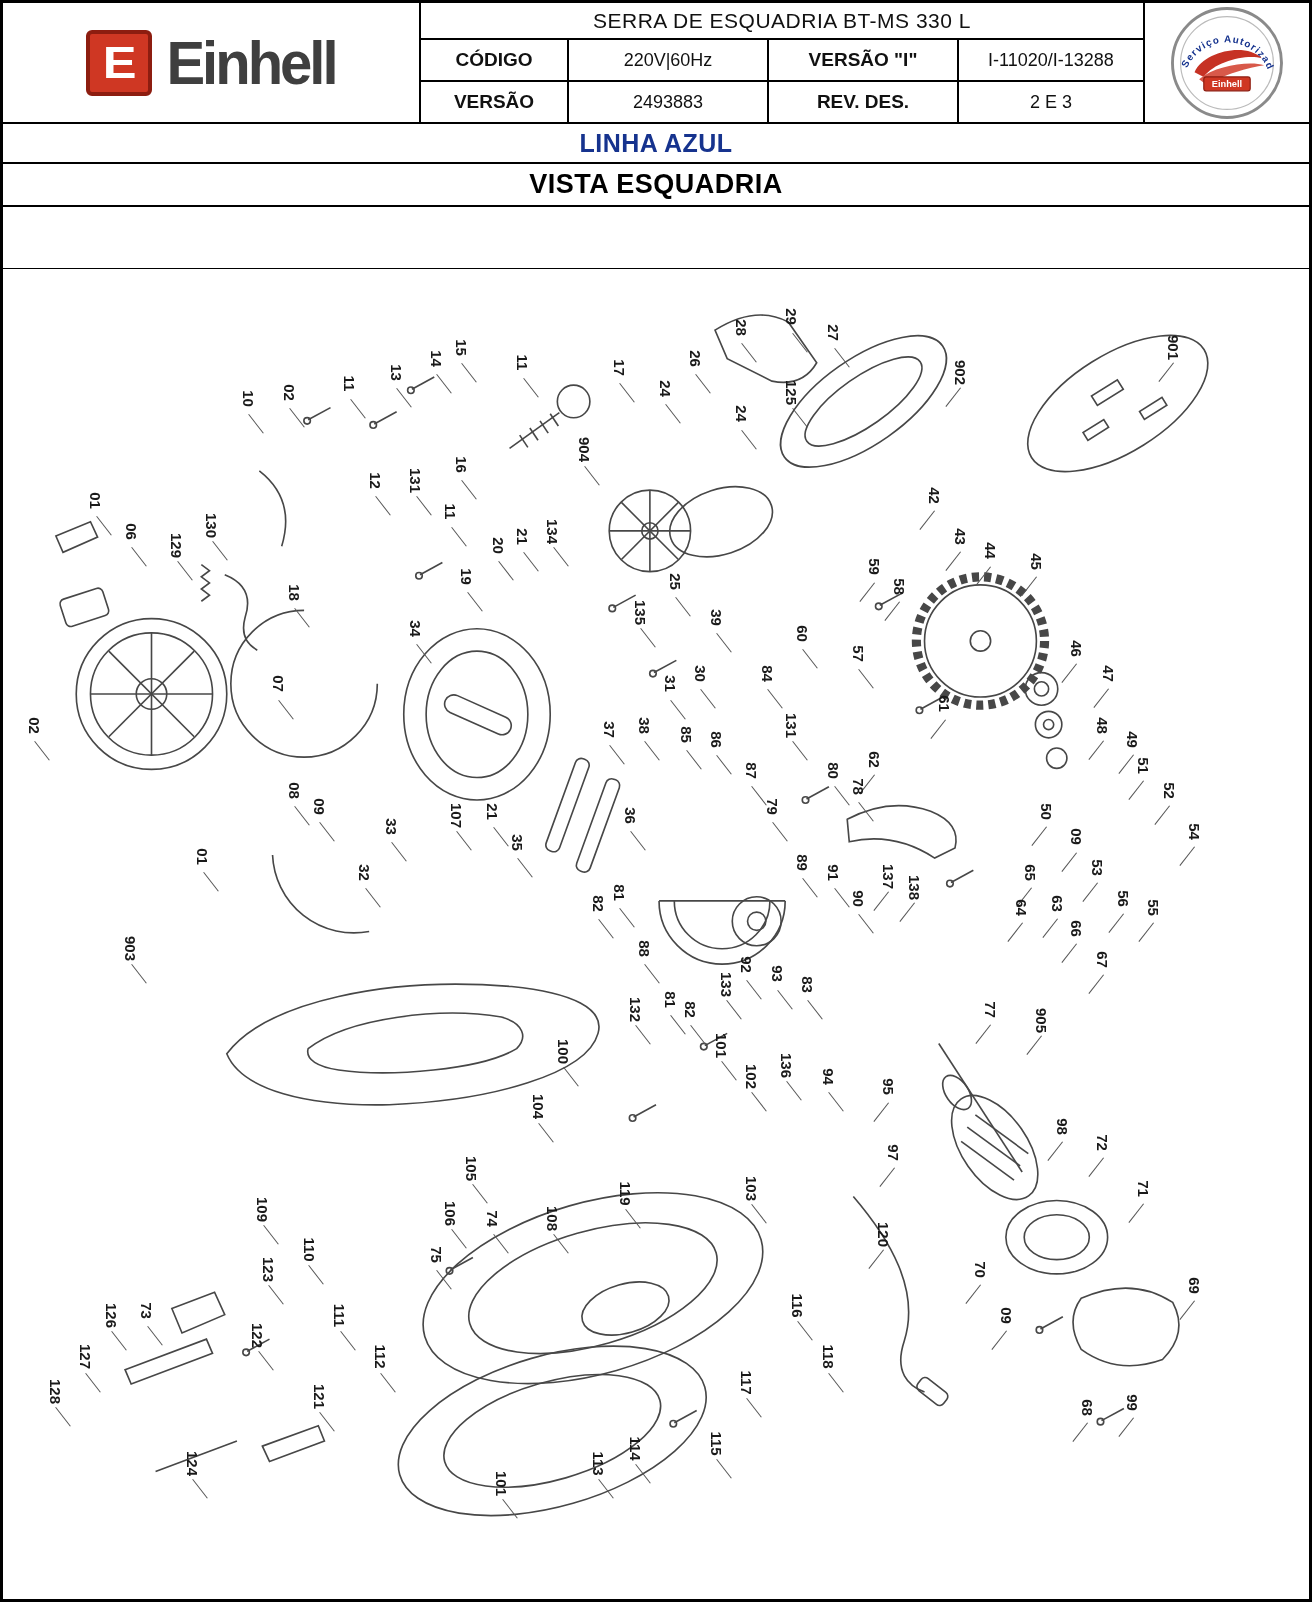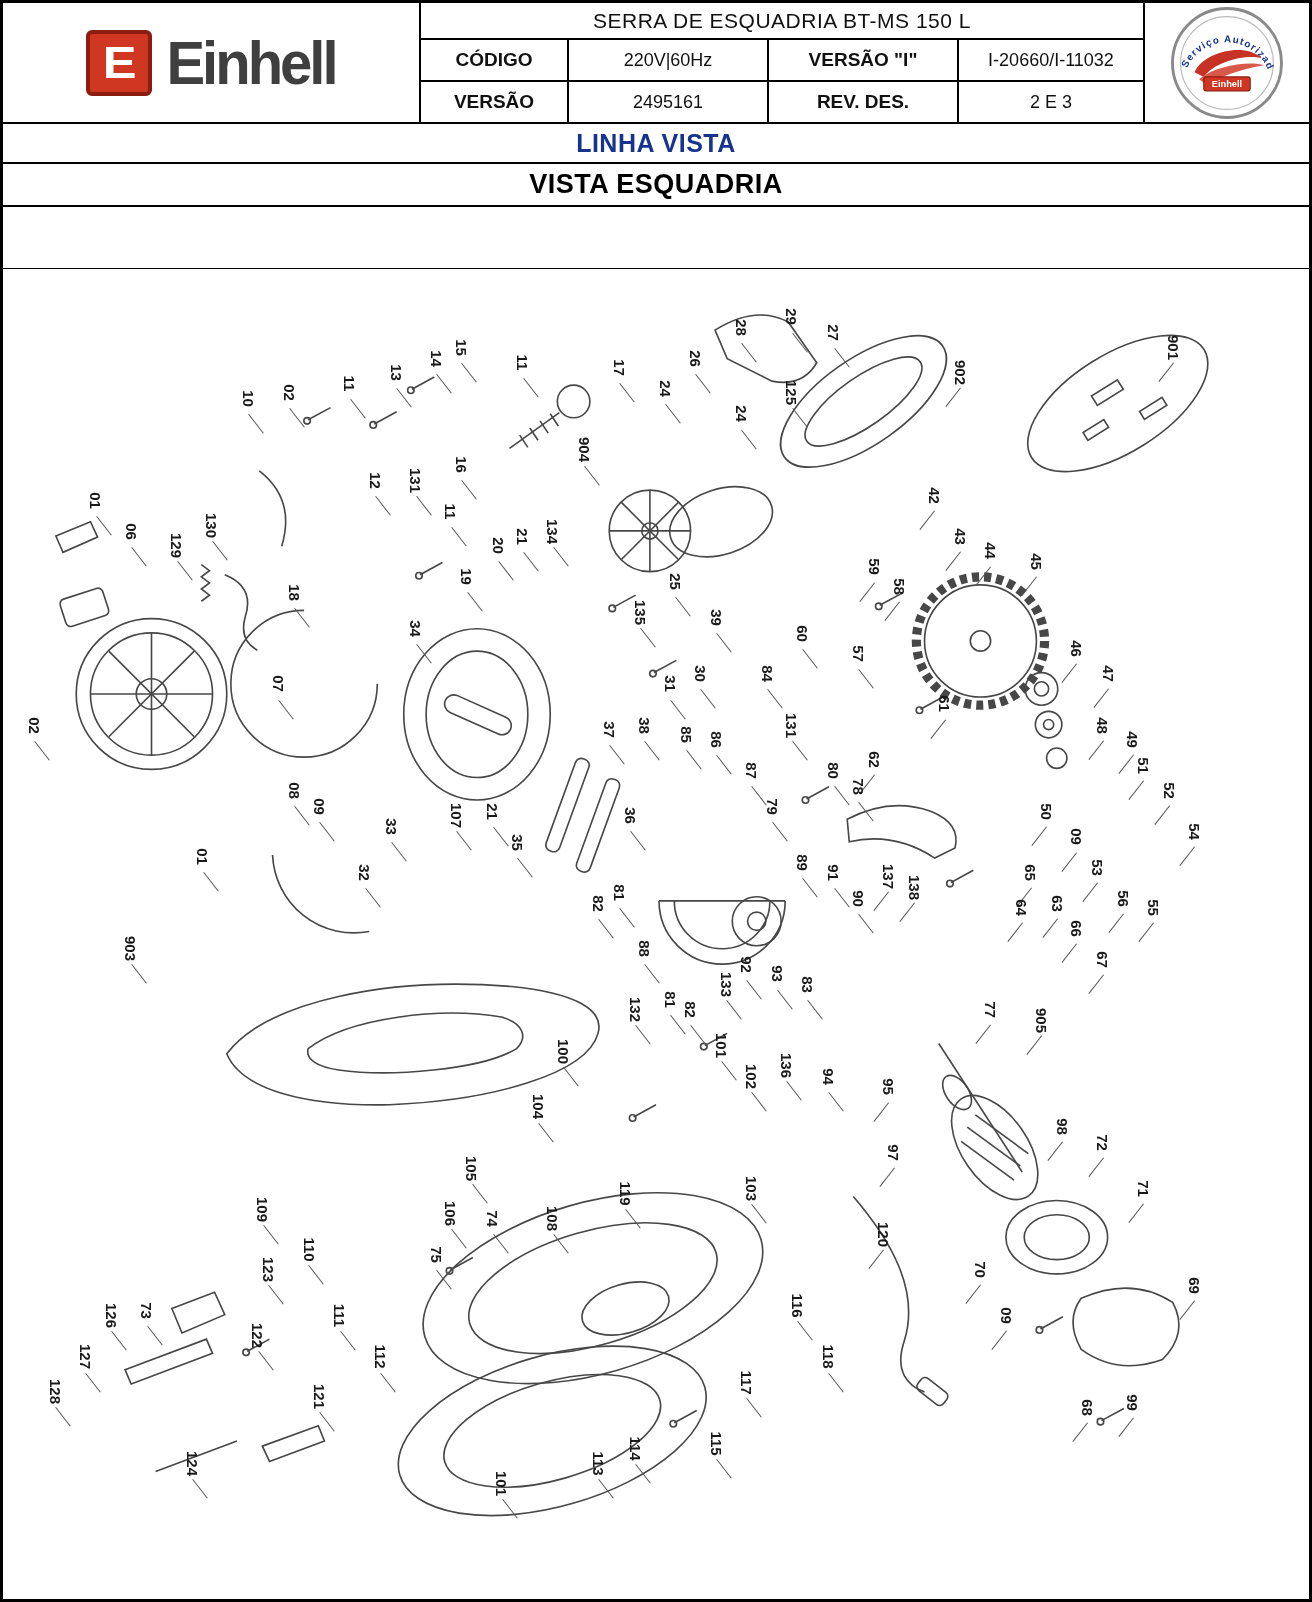--- a/index.html
+++ b/index.html
@@ -56,29 +56,29 @@
 
   <div class="header">
 
     <div class="hcell logo-cell">
       <div class="logo-mark">
         <span>E</span>
       </div>
       <div class="brand-word">Einhell</div>
     </div>
 
-    <div class="hcell title-cell">SERRA DE ESQUADRIA BT-MS 150 L</div>
+    <div class="hcell title-cell">SERRA DE ESQUADRIA BT-MS 330 L</div>
 
     <div class="hcell lbl">CÓDIGO</div>
     <div class="hcell val">220V|60Hz</div>
     <div class="hcell lbl">VERSÃO "I"</div>
-    <div class="hcell val">I-20660/I-11032</div>
+    <div class="hcell val">I-11020/I-13288</div>
 
     <div class="hcell lbl lastrow">VERSÃO</div>
-    <div class="hcell val lastrow">2495161</div>
+    <div class="hcell val lastrow">2493883</div>
     <div class="hcell lbl lastrow">REV. DES.</div>
     <div class="hcell val lastrow">2 E 3</div>
 
     <div class="hcell badge-cell">
       <svg class="badge-svg" viewBox="0 0 100 100">
         <defs>
             <path id="arcTop" d="M 14,58 A 38,38 0 0 1 86,58" fill="none"></path>
           </defs>
         <circle cx="50" cy="50" r="47" fill="#fff" stroke="#8a8a8a" stroke-width="2.5"></circle>
         <circle cx="50" cy="50" r="40" fill="#fff" stroke="#bbbbbb" stroke-width="1"></circle>
@@ -87,21 +87,21 @@
         </text>
         <path d="M 22,58 C 30,40 66,32 80,46 C 68,42 40,48 30,62 Z" fill="#c63224"></path>
         <path d="M 26,64 C 40,52 70,48 82,52 C 70,54 44,60 34,70 Z" fill="#d8594a"></path>
         <rect x="30" y="62" width="40" height="12" rx="2" fill="#cf3723" stroke="#8d1d10" stroke-width="1"></rect>
         <text x="50" y="71" text-anchor="middle" font-size="8" font-weight="bold" fill="#ffffff">Einhell</text>
       </svg>
     </div>
   </div>
 
   <div class="linha-row">
-    <span>LINHA VISTA</span>
+    <span>LINHA AZUL</span>
   </div>
   <div class="vista-row">
     <span>VISTA ESQUADRIA</span>
   </div>
   <div class="spacer-row"></div>
 
   <div class="diagram">
 
     <svg class="drawing" viewBox="0 0 1284 1305" preserveAspectRatio="none">
       <g stroke="#474747" stroke-width="1.6" fill="none">

